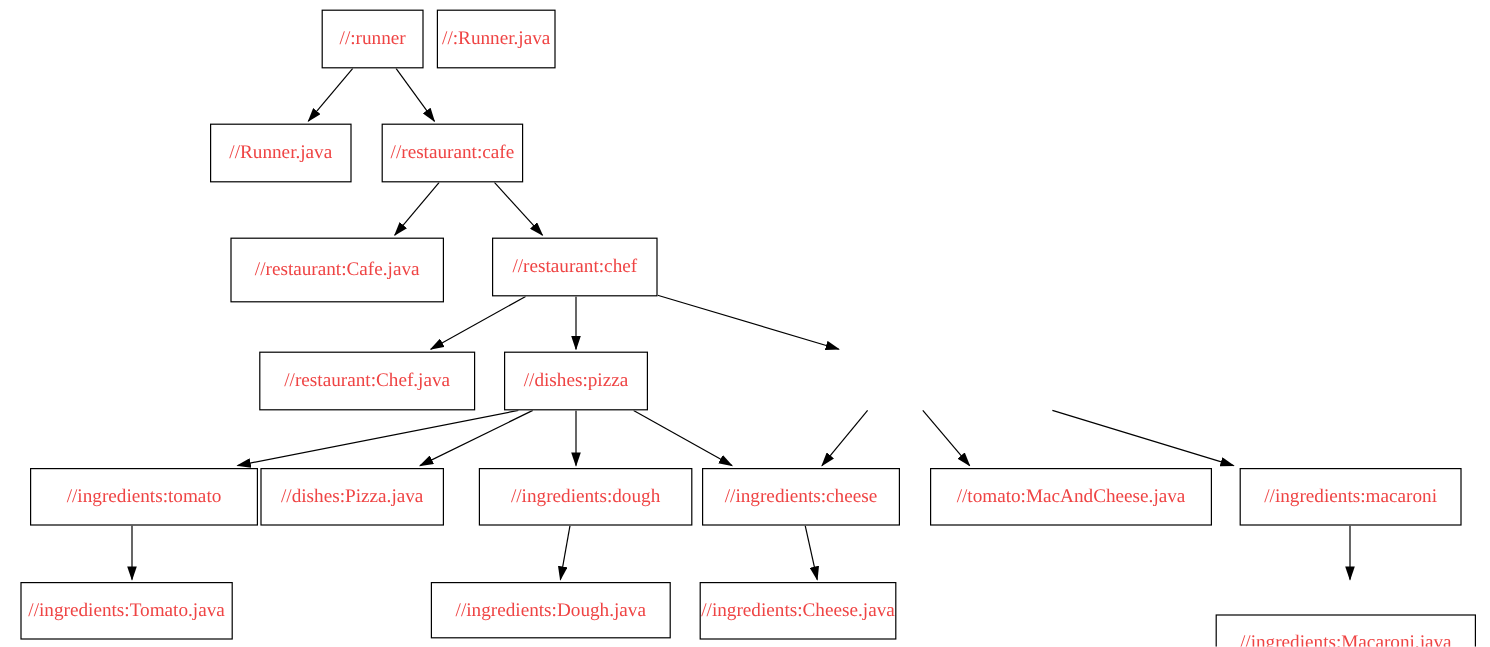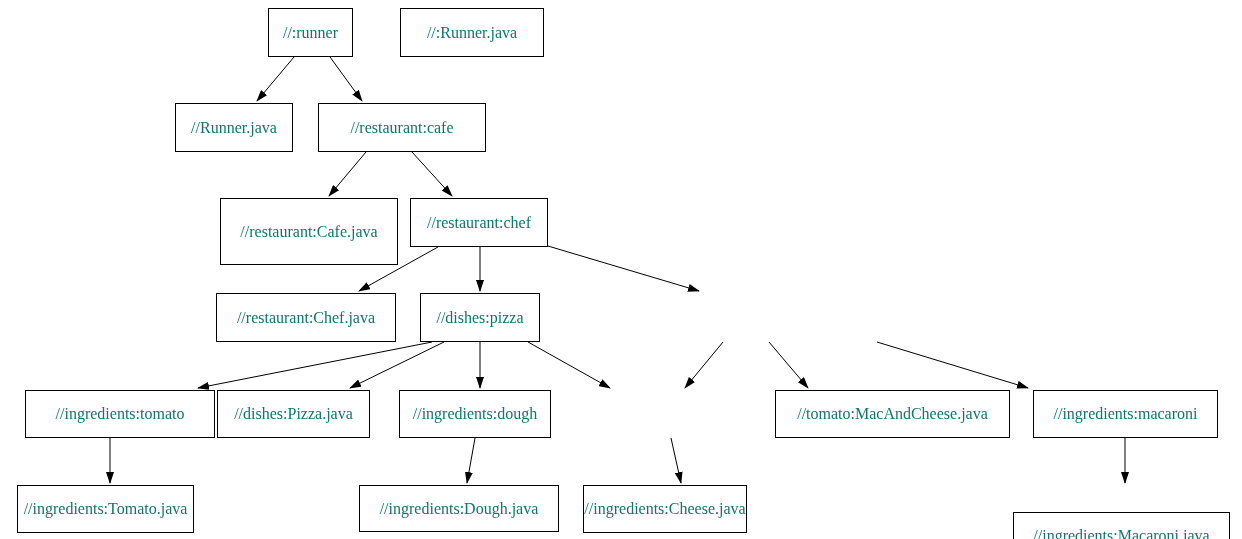--- a/index.html
+++ b/index.html
@@ -25,21 +25,21 @@
     box-sizing: border-box;
     border: 1px solid #000000;
     background: #ffffff;
     display: flex;
     align-items: center;
     justify-content: center;
     white-space: nowrap;
   }
   .node-label {
     font-size: 16px;
-    color: #0f766e;
+    color: #ef4444;
     line-height: 1;
   }
   line.edge {
     stroke: #000000;
     stroke-width: 1;
   }
 </style>
 </head>
 <body>
 
@@ -67,53 +67,56 @@
     <line class="edge" x1="877" y1="342" x2="1028" y2="388" marker-end="url(#arrow)"></line>
     <line class="edge" x1="110" y1="438" x2="110" y2="483" marker-end="url(#arrow)"></line>
     <line class="edge" x1="475" y1="438" x2="467" y2="483" marker-end="url(#arrow)"></line>
     <line class="edge" x1="671" y1="438" x2="681" y2="483" marker-end="url(#arrow)"></line>
     <line class="edge" x1="1125" y1="438" x2="1125" y2="483" marker-end="url(#arrow)"></line>
   </svg>
 
   <div class="node" style="left:268px;top:8px;width:85px;height:49px">
       <span class="node-label">//:runner</span>
     </div>
-  <div class="node" style="left:400px;top:8px;width:144px;height:49px">
+  <div class="node" style="left:364px;top:8px;width:99px;height:49px">
       <span class="node-label">//:Runner.java</span>
     </div>
 
   <div class="node" style="left:175px;top:103px;width:118px;height:49px">
       <span class="node-label">//Runner.java</span>
     </div>
-  <div class="node" style="left:318px;top:103px;width:168px;height:49px">
+  <div class="node" style="left:318px;top:103px;width:118px;height:49px">
       <span class="node-label">//restaurant:cafe</span>
     </div>
 
-  <div class="node" style="left:220px;top:198px;width:178px;height:67px">
+  <div class="node" style="left:192px;top:198px;width:178px;height:54px">
       <span class="node-label">//restaurant:Cafe.java</span>
     </div>
   <div class="node" style="left:410px;top:198px;width:138px;height:49px">
       <span class="node-label">//restaurant:chef</span>
     </div>
 
   <div class="node" style="left:216px;top:293px;width:180px;height:49px">
       <span class="node-label">//restaurant:Chef.java</span>
     </div>
   <div class="node" style="left:420px;top:293px;width:120px;height:49px">
       <span class="node-label">//dishes:pizza</span>
     </div>
 
   <div class="node" style="left:25px;top:390px;width:190px;height:48px">
       <span class="node-label">//ingredients:tomato</span>
     </div>
   <div class="node" style="left:217px;top:390px;width:153px;height:48px">
       <span class="node-label">//dishes:Pizza.java</span>
     </div>
-  <div class="node" style="left:399px;top:390px;width:152px;height:48px">
+  <div class="node" style="left:399px;top:390px;width:178px;height:48px">
       <span class="node-label">//ingredients:dough</span>
+    </div>
+  <div class="node" style="left:585px;top:390px;width:165px;height:48px">
+      <span class="node-label">//ingredients:cheese</span>
     </div>
   <div class="node" style="left:775px;top:390px;width:235px;height:48px">
       <span class="node-label">//tomato:MacAndCheese.java</span>
     </div>
   <div class="node" style="left:1033px;top:390px;width:185px;height:48px">
       <span class="node-label">//ingredients:macaroni</span>
     </div>
 
   <div class="node" style="left:17px;top:485px;width:177px;height:48px">
       <span class="node-label">//ingredients:Tomato.java</span>

